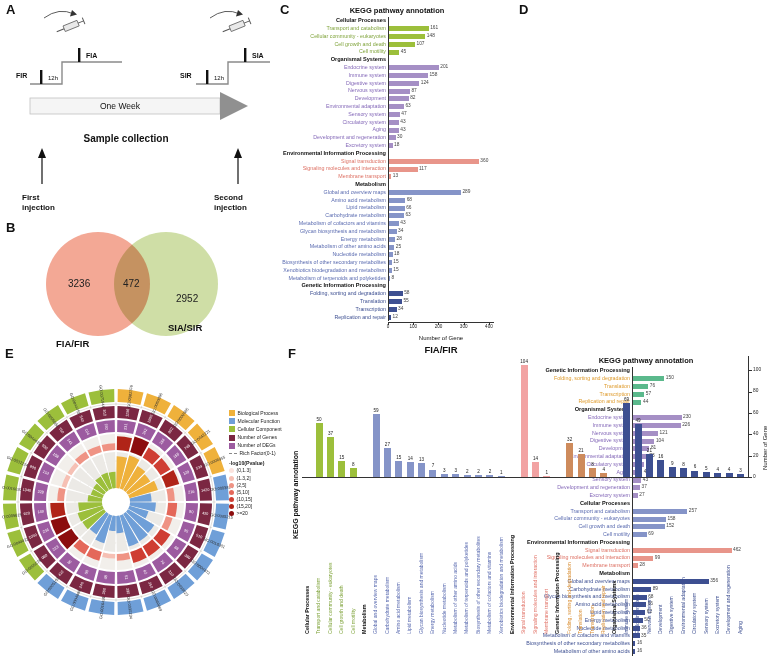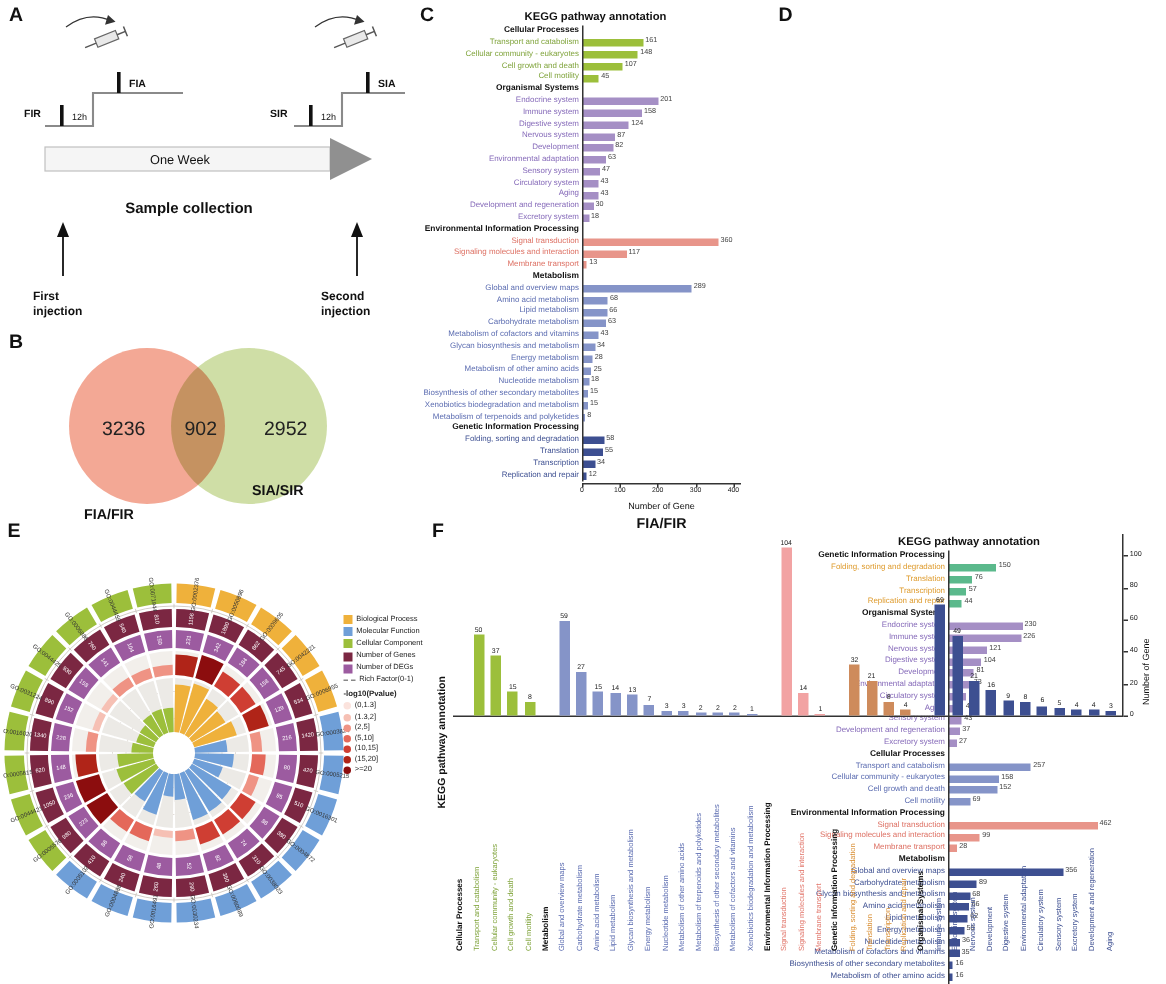--- a/index.html
+++ b/index.html
@@ -9,21 +9,21 @@
   .plabel{position:absolute;font-weight:bold;font-size:13px}
   .panel{position:absolute}
 
   
   #panelA svg{display:block}
 
   
   #panelB .venn{position:relative;width:100%;height:100%}
   .vcirc{position:absolute;width:104px;height:104px;border-radius:50%;
          mix-blend-mode:multiply;opacity:.92}
-  .vnum{position:absolute;font-size:13px;color:#222}
+  .vnum{position:absolute;font-size:10px;color:#222}
   .vlab{position:absolute;font-size:9.5px;font-weight:bold;color:#111}
 
   
   .hbar{position:relative}
   .htitle{font-size:7.5px;font-weight:bold;text-align:center;margin-bottom:2px}
   .hrow{display:flex;align-items:center;height:7.8px}
   .hlabel{flex:none;text-align:right;font-size:5.3px;line-height:1;white-space:nowrap;margin-right:2px}
   .hhead{font-weight:bold;color:#111;font-size:5.6px}
   .hbarbar{height:5px;flex:none}
   .hval{font-size:4.8px;color:#444;margin-left:1.5px;line-height:1}
@@ -128,22 +128,22 @@
       <text x="200" y="194" font-size="8" font-weight="bold" fill="#111">Second</text>
       <text x="200" y="204" font-size="8" font-weight="bold" fill="#111">injection</text>
     </svg>
   </div>
 
   <div class="panel" id="panelB" style="left:18px;top:228px;width:250px;height:118px">
     <div class="venn">
       <div class="vcirc" style="left: 28px; top: 4px; background: rgb(242, 161, 140);"></div>
       <div class="vcirc" style="left: 96px; top: 4px; background: rgb(203, 220, 159);"></div>
       <span class="vnum" style="left:50px;top:50px">3236</span>
-      <span class="vnum" style="left:105px;top:50px">902</span>
-      <span class="vnum" style="left:158px;top:50px">2952</span>
+      <span class="vnum" style="left:105px;top:50px">472</span>
+      <span class="vnum" style="left:158px;top:65px">2952</span>
       <span class="vlab" style="left:38px;top:110px">FIA/FIR</span>
       <span class="vlab" style="left:150px;top:94px">SIA/SIR</span>
     </div>
   </div>
 
   <div class="panel hbar" id="panelC" style="left:278px;top:6px;width:238px;height:350px">
     <div class="htitle">KEGG pathway annotation</div>
     <div>
         <div class="hrow">
           <span class="hlabel hhead" style="width: 108px;">Cellular Processes</span>

